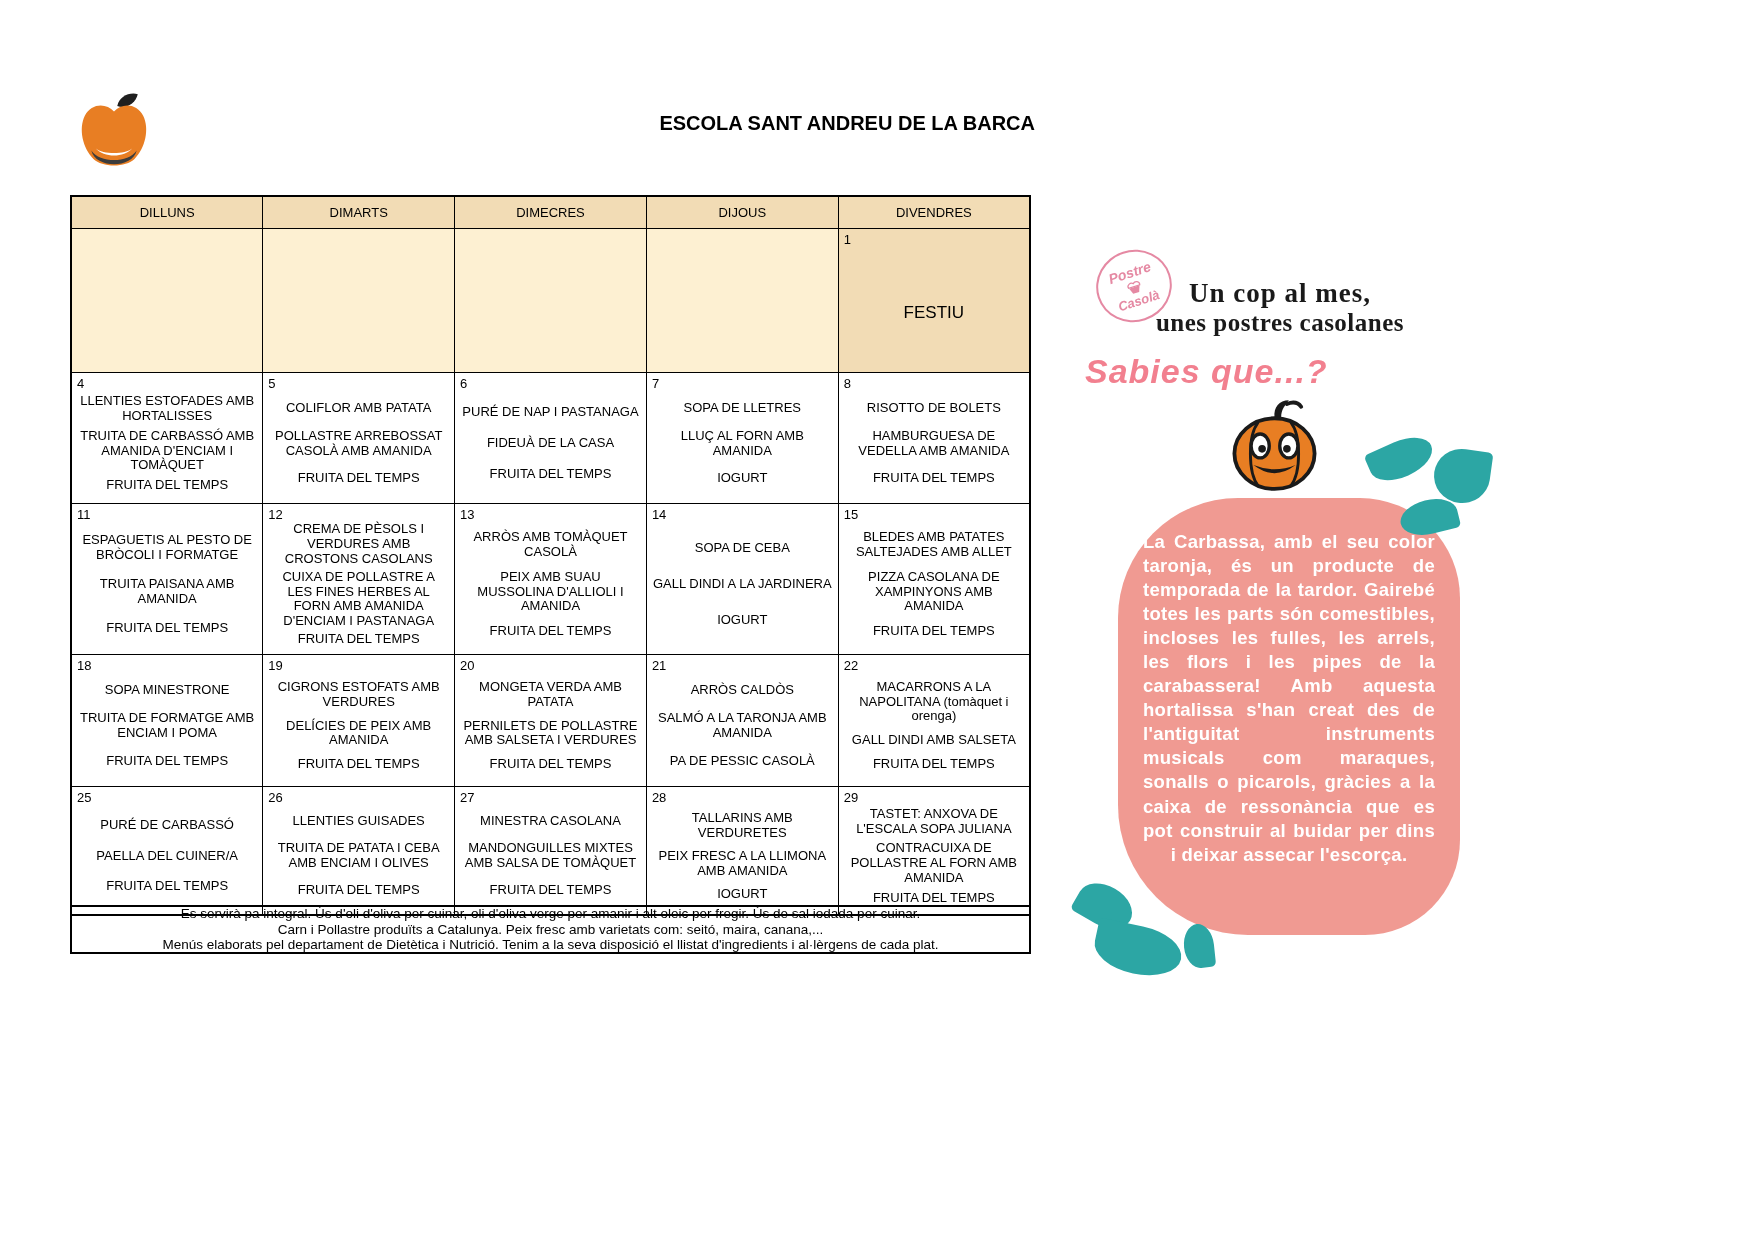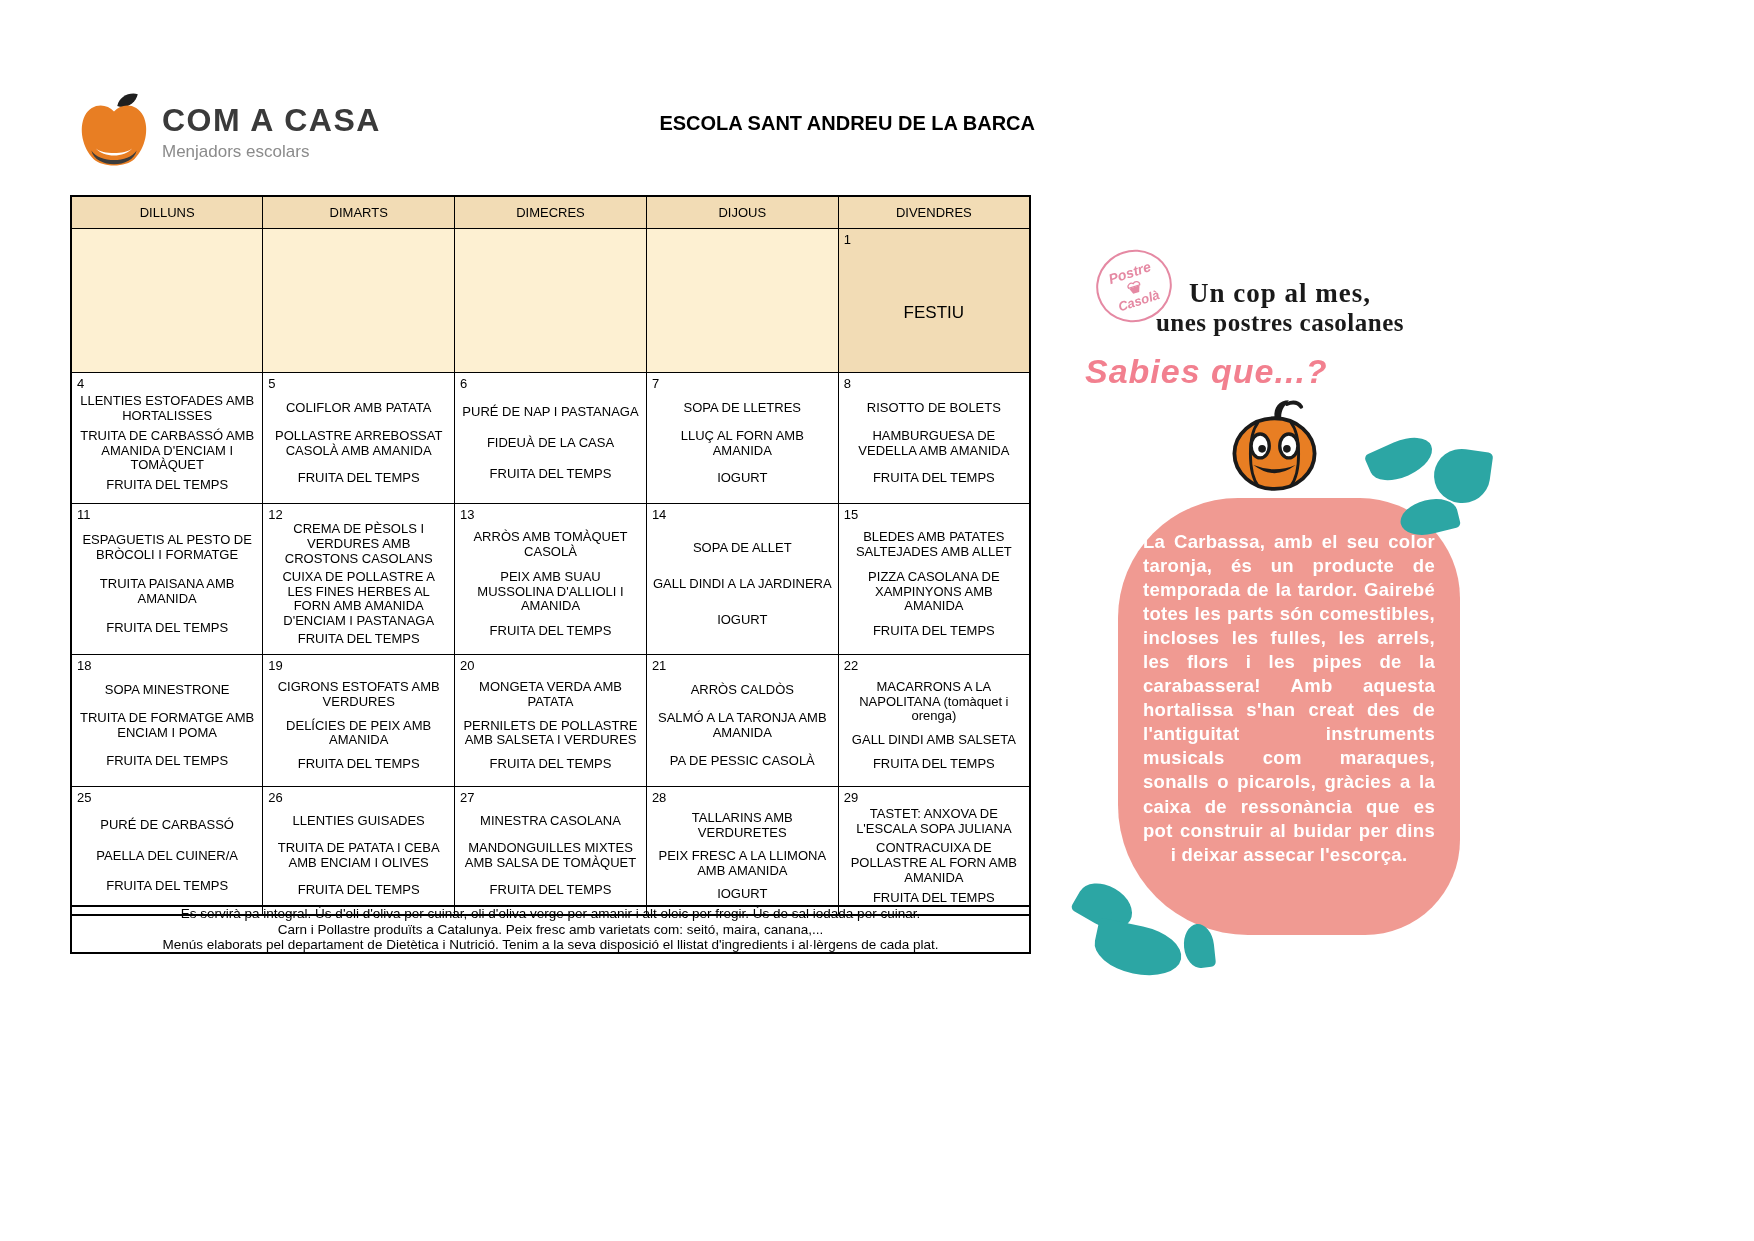--- a/index.html
+++ b/index.html
@@ -93,24 +93,20 @@
 
 <div class="page">
 
   <div class="brand">
     <svg class="brand-icon" viewBox="0 0 66 74" aria-hidden="true">
       <path d="M36,13 C38,4 47,0 55,2 C53,10 45,16 36,13 Z" fill="#1f1f1f"></path>
       <path d="M33,18 C26,10 12,10 6,22 C0,34 4,52 14,62 C22,70 44,70 52,62 C62,52 66,34 60,22 C54,10 40,10 33,18 Z" fill="var(--orange,#E87E23)"></path>
       <path d="M12,54 C20,66 46,66 54,54 C50,71 16,71 12,54 Z" fill="#3c3c3c"></path>
       <path d="M16,52 C24,61 42,61 50,52 C43,58 23,58 16,52 Z" fill="#ffffff"></path>
     </svg>
-    <div class="brand-text">
-      <div class="brand-name">COM A CASA</div>
-      <div class="brand-tagline">Menjadors escolars</div>
-    </div>
   </div>
 
   <div class="titles">
     <div class="school-title">ESCOLA SANT ANDREU DE LA BARCA</div>
   </div>
 
   <table class="menu-table">
     <thead>
       <tr>
           <th class="day-header">DILLUNS</th>
@@ -208,21 +204,21 @@
             <div class="daynum">13</div>
             <div class="items">
               <div class="menu-item">ARRÒS AMB TOMÀQUET CASOLÀ</div>
               <div class="menu-item">PEIX AMB SUAU MUSSOLINA D'ALLIOLI I AMANIDA</div>
               <div class="menu-item">FRUITA DEL TEMPS</div>
             </div>
           </td>
           <td class="cell">
             <div class="daynum">14</div>
             <div class="items">
-              <div class="menu-item">SOPA DE ALLET</div>
+              <div class="menu-item">SOPA DE CEBA</div>
               <div class="menu-item">GALL DINDI A LA JARDINERA</div>
               <div class="menu-item">IOGURT</div>
             </div>
           </td>
           <td class="cell">
             <div class="daynum">15</div>
             <div class="items">
               <div class="menu-item">BLEDES AMB PATATES SALTEJADES AMB ALLET</div>
               <div class="menu-item">PIZZA CASOLANA DE XAMPINYONS AMB AMANIDA</div>
               <div class="menu-item">FRUITA DEL TEMPS</div>

